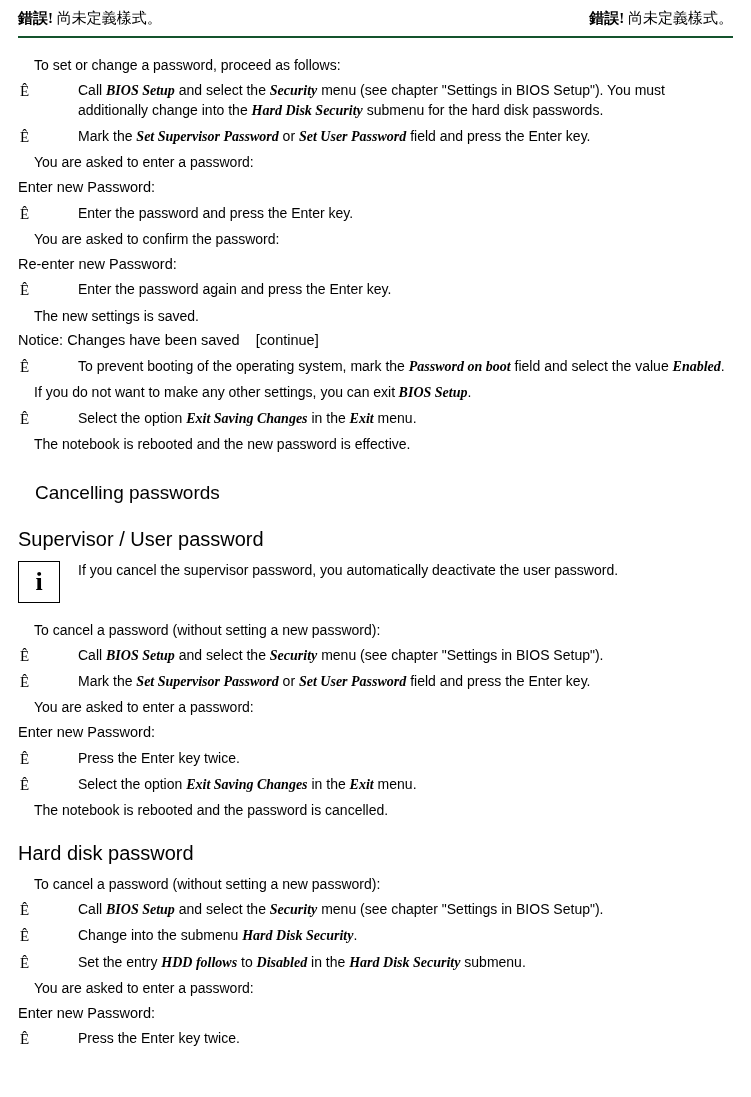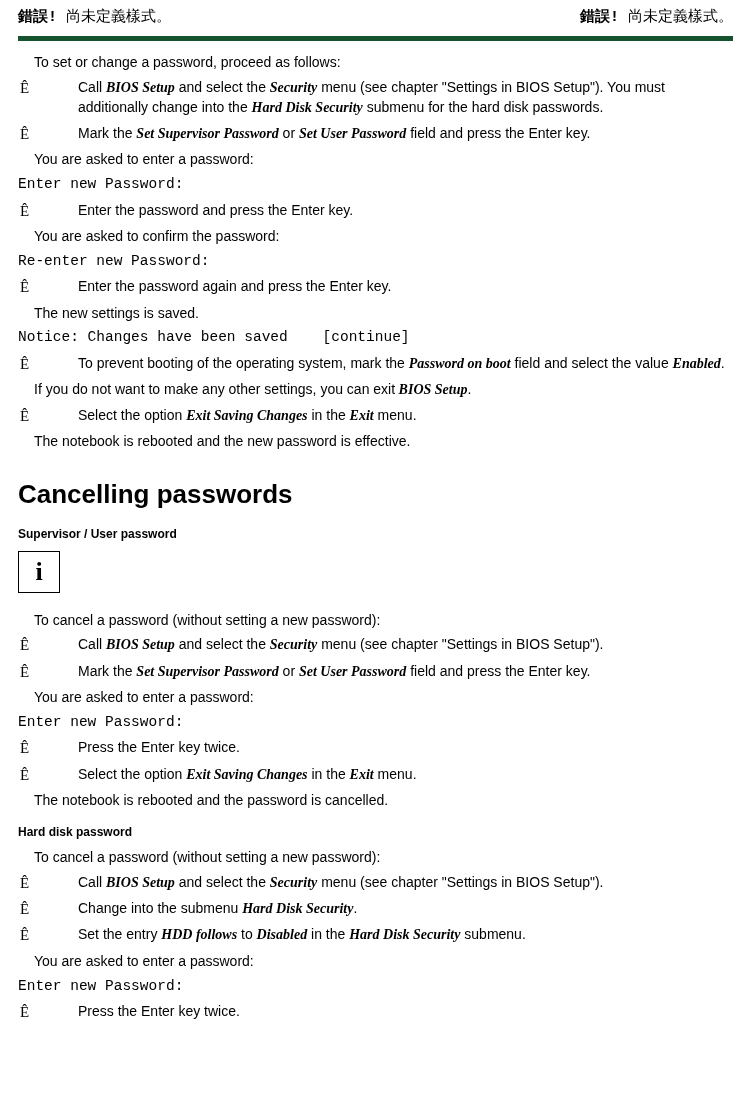--- a/index.html
+++ b/index.html
@@ -9,23 +9,23 @@
     line-height: 1.35;
     color: #000;
     background: #fff;
     width: 751px;
     padding: 8px 18px 20px 18px;
   }
   .header-row {
     display: flex;
     justify-content: space-between;
     padding-bottom: 8px;
-    border-bottom: 5px solid #14532d;
-    margin-bottom: 12px;
-    font-family: Liberation Mono, monospace;
+    border-bottom: 2px solid #14532d;
+    margin-bottom: 18px;
+    font-family: Liberation Serif, serif;
     font-size: 15px;
   }
   .header-bold { font-weight: bold; }
   .body-text { margin: 6px 16px; }
   .step-item {
     display: flex;
     margin: 6px 0;
   }
   .step-marker {
     width: 28px;
@@ -37,34 +37,34 @@
   .step-text {
     flex: 1;
     margin-left: 32px;
   }
   .ital-bold {
     font-family: 'Times New Roman', serif;
     font-style: italic;
     font-weight: bold;
   }
   .mono {
-    font-family: Liberation Mono, monospace;
+    font-family: Liberation Sans, sans-serif;
     font-size: 14.5px;
     margin: 1px 0 6px 0;
     white-space: pre;
   }
   h2.section-h2 {
-    font-size: 26px;
-    font-weight: bold;
-    margin: 26px 0 14px 0;
+    font-size: 19px;
+    font-weight: normal;
+    margin: 26px 0 14px 17px;
   }
   .sub-head {
-    font-size: 12px;
-    font-weight: bold;
-    margin: 14px 0 8px 0;
+    font-size: 20px;
+    font-weight: normal;
+    margin: 20px 0 8px 0;
   }
   .info-row {
     display: flex;
     align-items: flex-start;
     margin: 6px 0 18px 0;
   }
   .info-icon-box {
     width: 42px;
     height: 42px;
     border: 1.5px solid #000;
@@ -133,20 +133,21 @@
 <p class="body-text">The notebook is rebooted and the new password is effective.</p>
 
 <h2 class="section-h2">Cancelling passwords</h2>
 
 <p class="sub-head">Supervisor / User password</p>
 
 <div class="info-row">
   <div class="info-icon-box">
       <span>i</span>
     </div>
+  <div class="info-text">If you cancel the supervisor password, you automatically deactivate the user password.</div>
 </div>
 
 <p class="body-text">To cancel a password (without setting a new password):</p>
 
 <div class="step-item">
   <div class="step-marker">Ê</div>
   <div class="step-text"><span>Call </span><span class="ital-bold">BIOS Setup</span><span> and select the </span><span class="ital-bold">Security</span><span> menu (see chapter "Settings in BIOS Setup").</span></div>
 </div>
 
 <div class="step-item">

